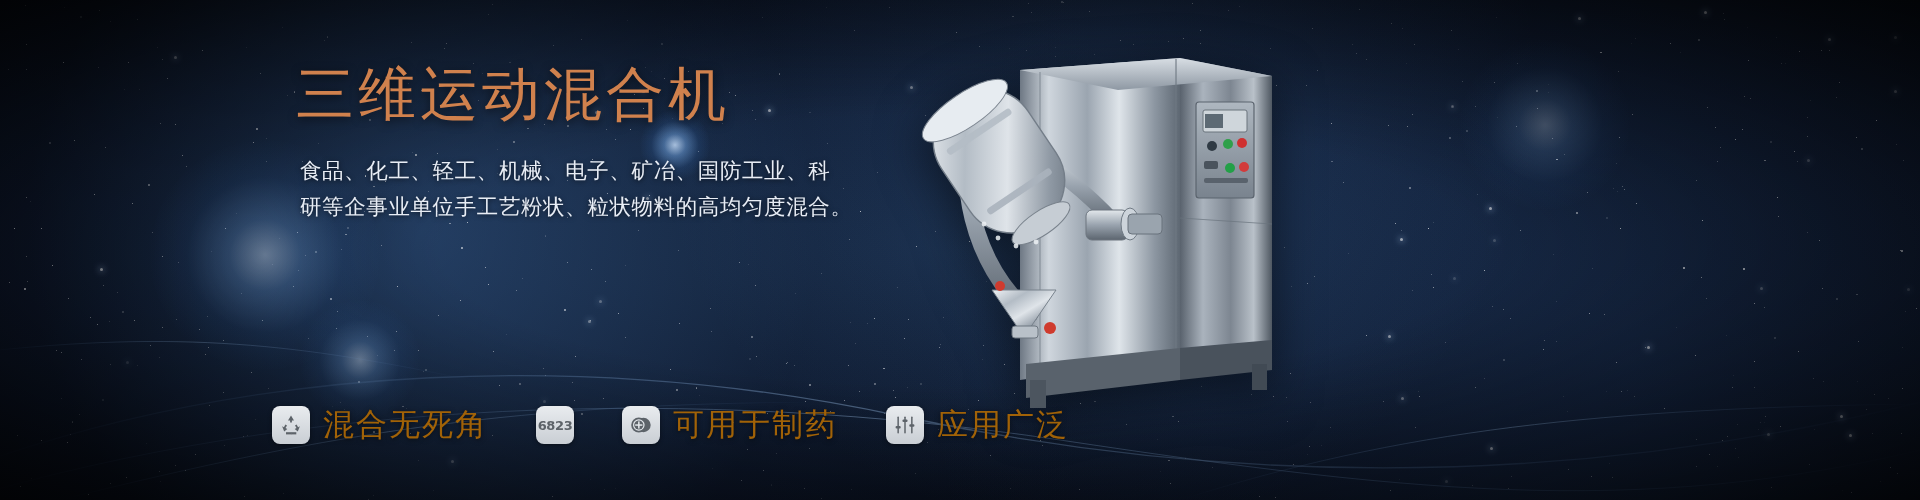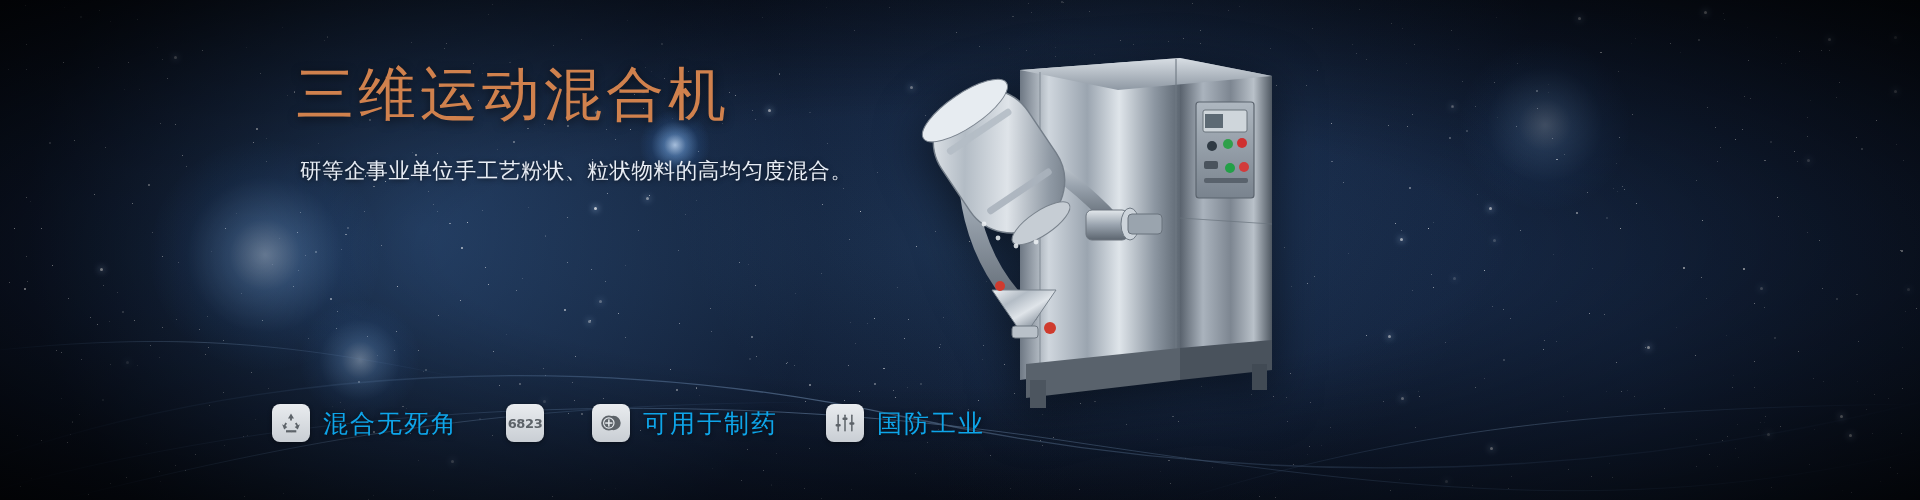--- a/index.html
+++ b/index.html
@@ -48,21 +48,21 @@
   .feat{display:flex;align-items:center;gap:13px;}
   .feat .ico{
     width:38px;height:38px;border-radius:8px;flex:0 0 38px;
     background:linear-gradient(180deg,#e9ecef 0%,#c9ced4 100%);
     display:flex;align-items:center;justify-content:center;
     box-shadow:0 1px 4px rgba(0,0,0,.45);
   }
   .feat .ico svg{display:block;}
   .feat .ico .num{font-size:13px;font-weight:700;color:#5d6369;letter-spacing:-.4px;
     font-family:"DejaVu Sans",sans-serif;}
-  .feat .lbl{font-size:25px;color:#0ea5e9;letter-spacing:2px;white-space:nowrap;
+  .feat .lbl{font-size:31px;color:#a16207;letter-spacing:2px;white-space:nowrap;
     text-shadow:0 1px 5px rgba(0,0,0,.6);}
   
   .machine{position:absolute;left:880px;top:28px;width:420px;height:390px;z-index:5;}
   .machine svg{display:block;filter:drop-shadow(0 10px 24px rgba(0,0,0,.55));}
 </style>
 </head>
 <body>
 
 <div class="stage">
 
@@ -883,20 +883,21 @@
           <circle cx="118" cy="210" r="2.4"></circle>
         <circle cx="136" cy="218" r="2.4"></circle>
           <circle cx="156" cy="214" r="2.4"></circle>
       </g>
     </svg>
   </div>
 
   <div class="copy">
     <h1 class="title">三维运动混合机</h1>
     <div class="para">
+      <div>食品、化工、轻工、机械、电子、矿冶、国防工业、科</div>
       <div>研等企事业单位手工艺粉状、粒状物料的高均匀度混合。</div>
     </div>
   </div>
 
   <div class="features">
 
     <div class="feat">
       <span class="ico">
         <svg width="24" height="24" viewBox="0 0 24 24" fill="#5d6369">
           <path d="M12 2.6 L15 7.4 L12.9 7.4 L12.9 9.6 L11.1 9.6 L11.1 7.4 L9 7.4 Z"></path>
@@ -933,17 +934,17 @@
       <span class="ico">
         <svg width="24" height="24" viewBox="0 0 24 24" fill="#5d6369">
           <rect x="4.4" y="3.5" width="1.5" height="17" rx=".7"></rect>
           <rect x="11.25" y="3.5" width="1.5" height="17" rx=".7"></rect>
           <rect x="18.1" y="3.5" width="1.5" height="17" rx=".7"></rect>
           <rect x="2.6" y="13.0" width="5.1" height="2.6" rx="1.1"></rect>
           <rect x="9.45" y="6.4" width="5.1" height="2.6" rx="1.1"></rect>
           <rect x="16.3" y="11.2" width="5.1" height="2.6" rx="1.1"></rect>
         </svg>
       </span>
-      <span class="lbl">国防工业</span>
+      <span class="lbl">应用广泛</span>
     </div>
 
   </div>
 </div>
 
 </body></html>

